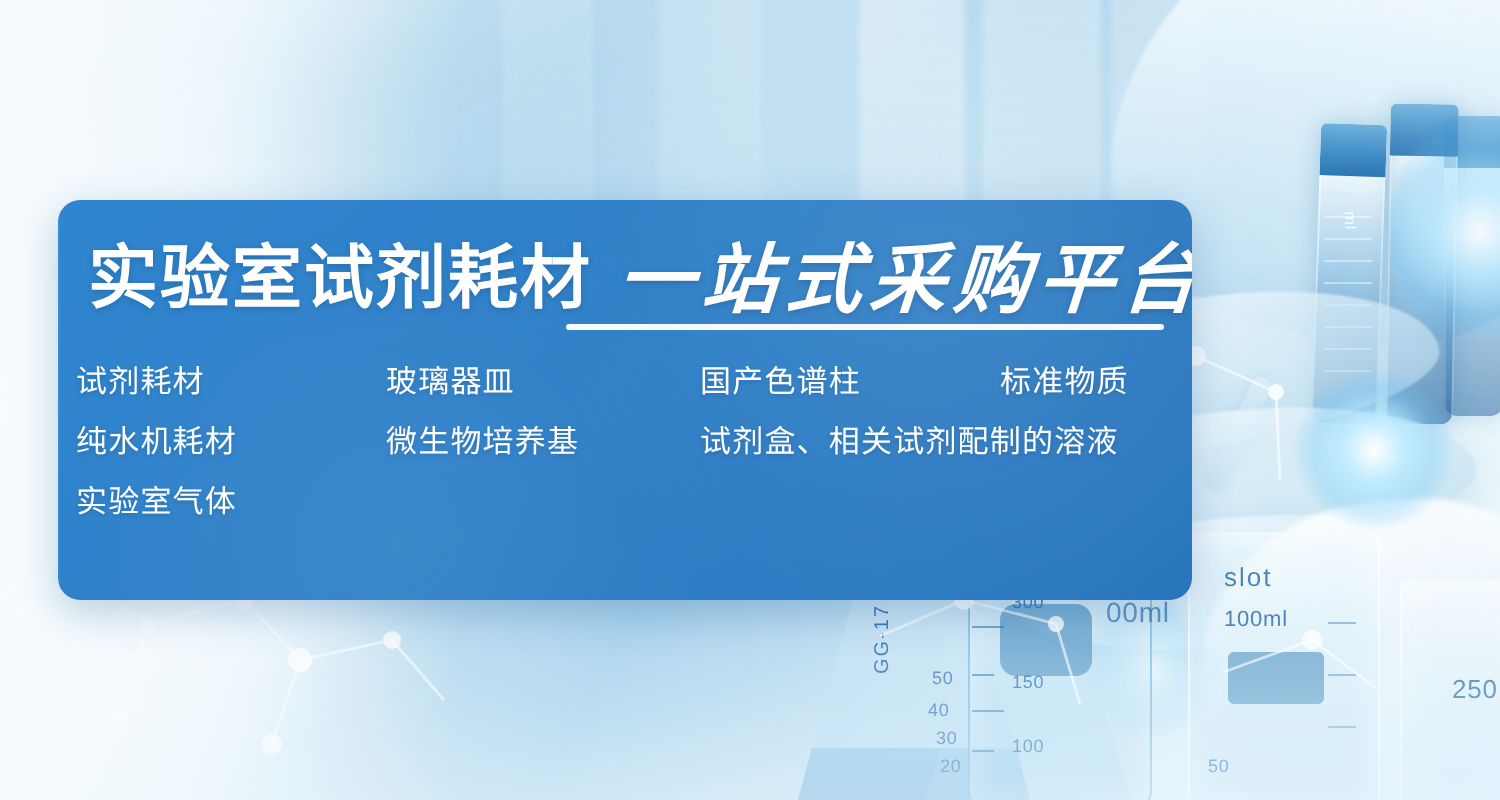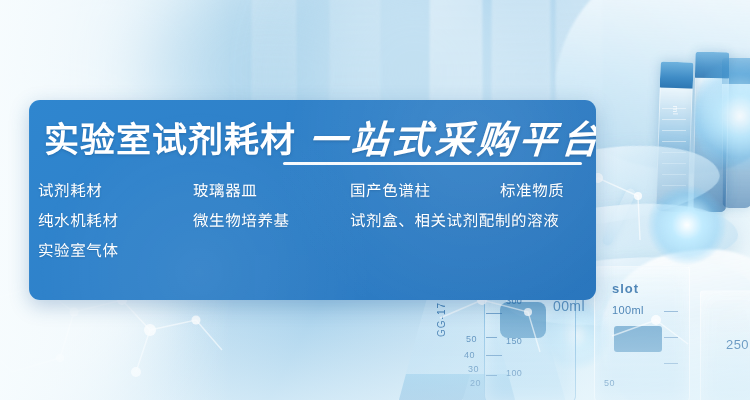--- a/index.html
+++ b/index.html
@@ -172,21 +172,21 @@
     font-family:"Liberation Sans",sans-serif; opacity:.85; white-space:nowrap;
   }
   .tick{
     position:absolute; height:1.4px; background:rgba(45,110,170,.75); opacity:.8;
   }
   .gg{
     position:absolute; color:#2a6ba6; font-size:10px; letter-spacing:1px;
     font-family:"Liberation Sans",sans-serif; opacity:.9; white-space:nowrap;
   }
   .slogan-glass{
-    position:absolute; color:#2a6ba6; font-size:13px; font-weight:bold;
+    position:absolute; color:#2a6ba6; font-size:13px; font-weight:normal;
     letter-spacing:1px; opacity:.8; font-family:"Liberation Sans",sans-serif;margin-top:24px;
   }
   .blue-patch{
     position:absolute; background:rgba(44,124,180,.55); border-radius:8px;
   }
   .bp-1{ left:500px; bottom:62px; width:46px; height:36px; }
   .bp-2{ left:614px; bottom:48px; width:48px; height:26px; border-radius:3px; }
   .liquid{
     position:absolute; left:399px; bottom:0; width:116px; height:26px;
     background:linear-gradient(180deg,rgba(90,175,222,.45),rgba(52,136,196,.5));

